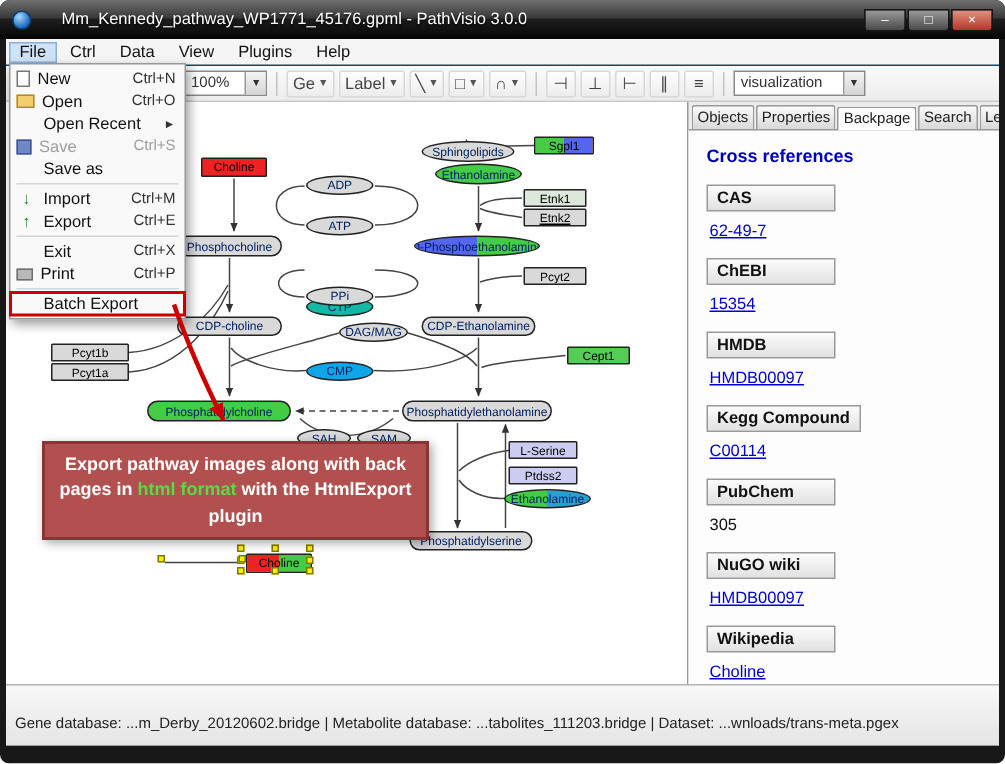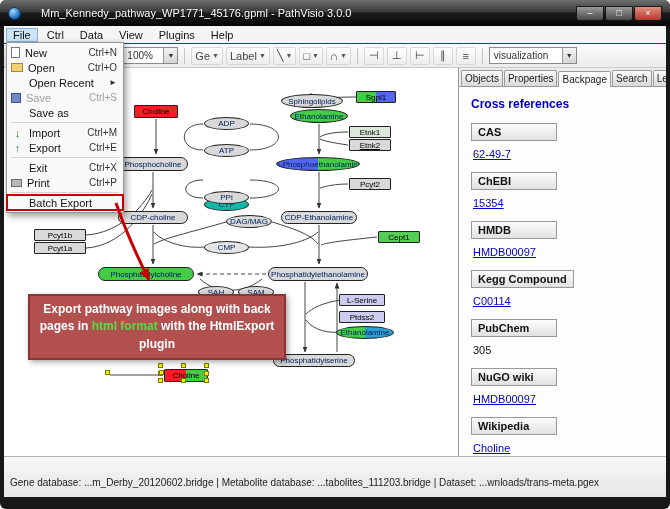--- a/index.html
+++ b/index.html
@@ -208,21 +208,21 @@
             <div class="node" style="left: 272px; top: 89px; width: 84px; height: 14px; background: linear-gradient(90deg, rgb(85, 102, 238) 0px, rgb(85, 102, 238) 50%, rgb(68, 204, 68) 50%, rgb(68, 204, 68) 100%); border-radius: 50%;">O-Phosphoethanolamine</div>
             <div class="node" style="left: 200px; top: 106px; width: 45px; height: 13px; background: #14b8a6; border-radius: 50%; margin-top: 24px;">CTP</div>
             <div class="node" style="left: 345px; top: 110px; width: 42px; height: 12px; background: rgb(217, 217, 217); border-radius: 1px; color: rgb(0, 0, 0);">Pcyt2</div>
             <div class="node" style="left: 200px; top: 123px; width: 45px; height: 13px; background: rgb(217, 217, 217); border-radius: 50%;">PPi</div>
             <div class="node" style="left: 114px; top: 143px; width: 70px; height: 13px; background: rgb(217, 217, 217); border-radius: 7px;">CDP-choline</div>
             <div class="node" style="left: 222px; top: 147px; width: 46px; height: 13px; background: rgb(217, 217, 217); border-radius: 50%;">DAG/MAG</div>
             <div class="node" style="left: 277px; top: 143px; width: 76px; height: 13px; background: rgb(217, 217, 217); border-radius: 7px;">CDP-Ethanolamine</div>
             <div class="node" style="left: 30px; top: 161px; width: 52px; height: 12px; background: rgb(217, 217, 217); border-radius: 1px; color: rgb(0, 0, 0);">Pcyt1b</div>
             <div class="node" style="left: 374px; top: 163px; width: 42px; height: 12px; background: rgb(85, 204, 85); border-radius: 1px; color: rgb(0, 0, 0);">Cept1</div>
             <div class="node" style="left: 30px; top: 174px; width: 52px; height: 12px; background: rgb(217, 217, 217); border-radius: 1px; color: rgb(0, 0, 0);">Pcyt1a</div>
-            <div class="node" style="left: 200px; top: 173px; width: 45px; height: 13px; background: #e5e5e5; border-radius: 50%;">CMP</div>
+            <div class="node" style="left: 200px; top: 173px; width: 45px; height: 13px; background: #0ea5e9; border-radius: 50%;">CMP</div>
             <div class="node" style="left: 94px; top: 199px; width: 96px; height: 14px; background: rgb(68, 204, 68); border-radius: 7px;">Phosphatidylcholine</div>
             <div class="node" style="left: 264px; top: 199px; width: 100px; height: 14px; background: rgb(217, 217, 217); border-radius: 7px;">Phosphatidylethanolamine</div>
             <div class="node" style="left: 194px; top: 218px; width: 36px; height: 12px; background: rgb(217, 217, 217); border-radius: 50%;">SAH</div>
             <div class="node" style="left: 234px; top: 218px; width: 36px; height: 12px; background: rgb(217, 217, 217); border-radius: 50%;">SAM</div>
             <div class="node" style="left: 335px; top: 226px; width: 46px; height: 12px; background: rgb(204, 204, 240); border-radius: 1px; color: rgb(0, 0, 0);">L-Serine</div>
             <div class="node" style="left: 335px; top: 243px; width: 46px; height: 12px; background: rgb(204, 204, 240); border-radius: 1px; color: rgb(0, 0, 0);">Ptdss2</div>
             <div class="node" style="left: 332px; top: 258px; width: 58px; height: 13px; background: linear-gradient(90deg, rgb(68, 204, 68) 0px, rgb(68, 204, 68) 50%, rgb(42, 159, 208) 50%, rgb(42, 159, 208) 100%); border-radius: 50%;">Ethanolamine</div>
             <div class="node" style="left: 269px; top: 286px; width: 82px; height: 13px; background: rgb(217, 217, 217); border-radius: 7px;">Phosphatidylserine</div>
             <div class="node" style="left: 160px; top: 301px; width: 44px; height: 13px; background: linear-gradient(90deg, rgb(238, 34, 34) 0px, rgb(238, 34, 34) 50%, rgb(68, 204, 68) 50%, rgb(68, 204, 68) 100%); border-radius: 1px; color: rgb(0, 0, 0);">Choline</div>
             <div class="handle" style="left: 154px; top: 295px;"></div>

